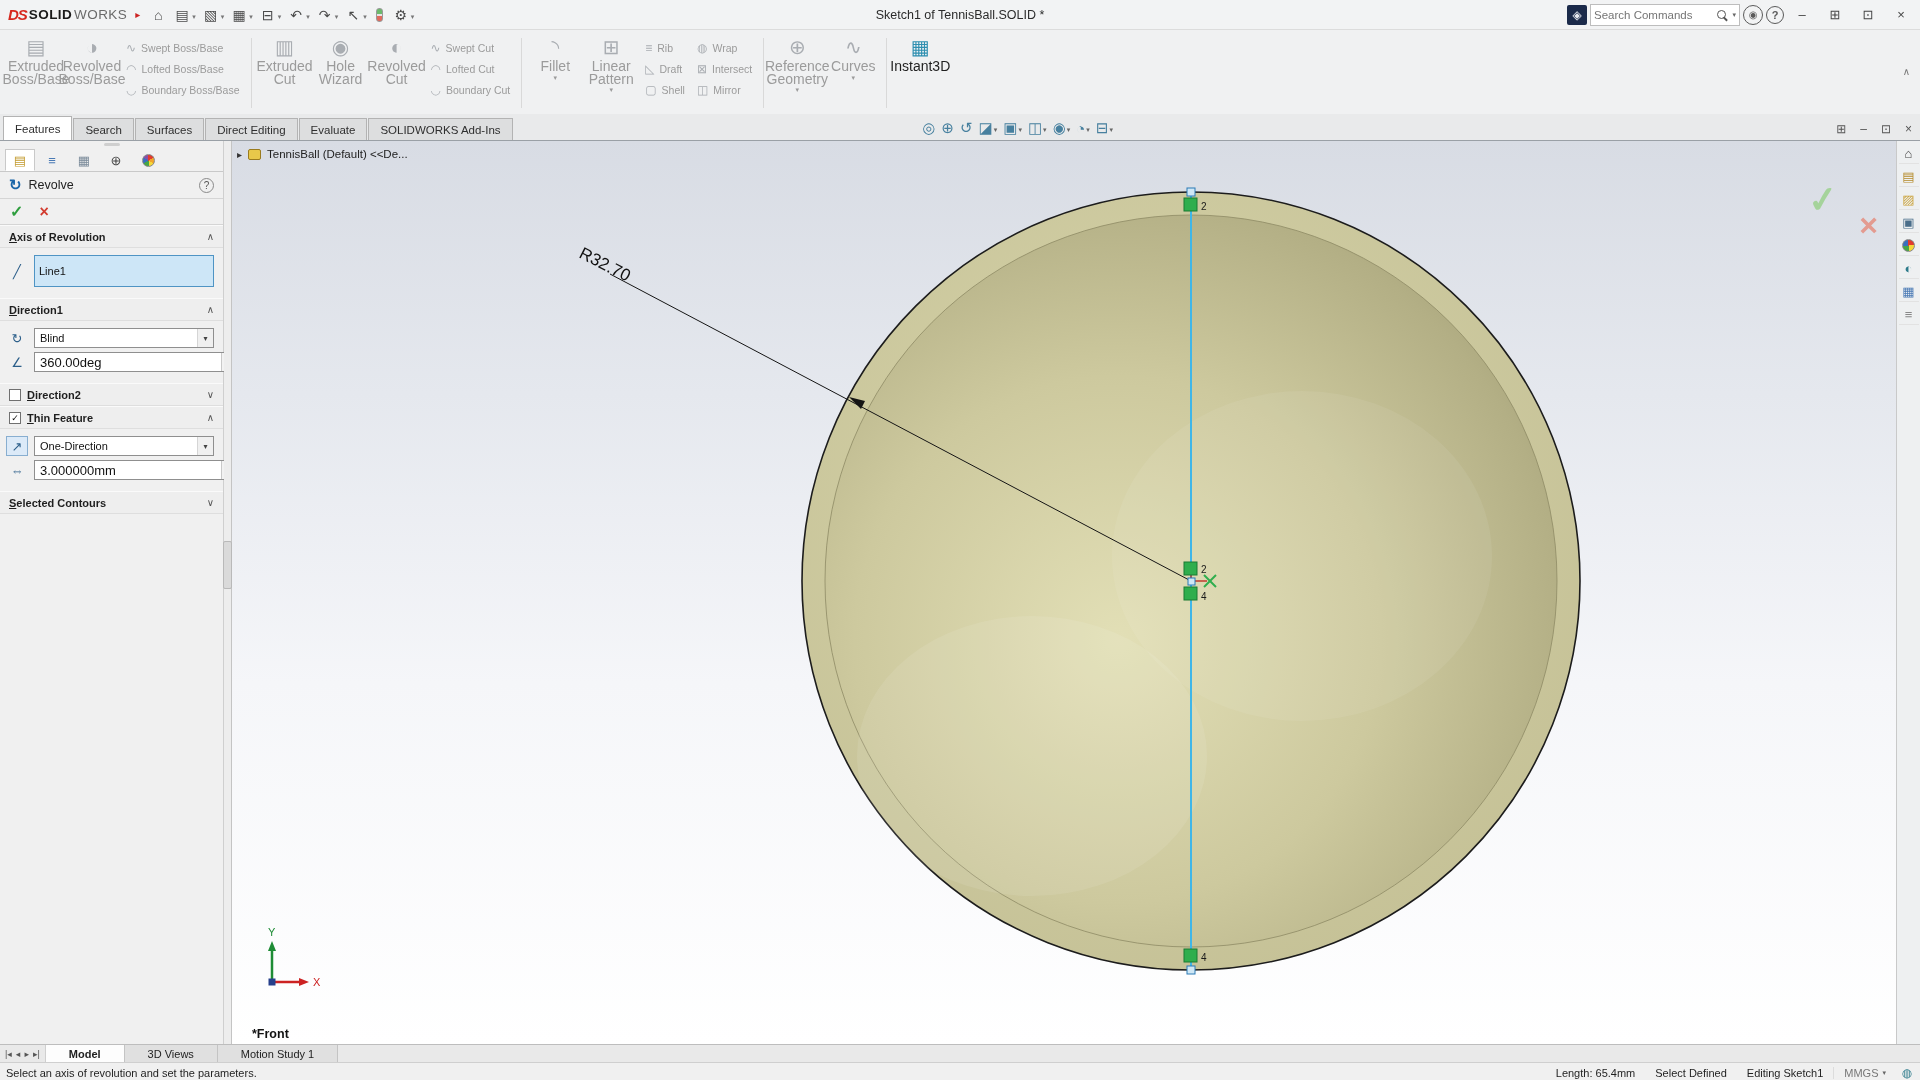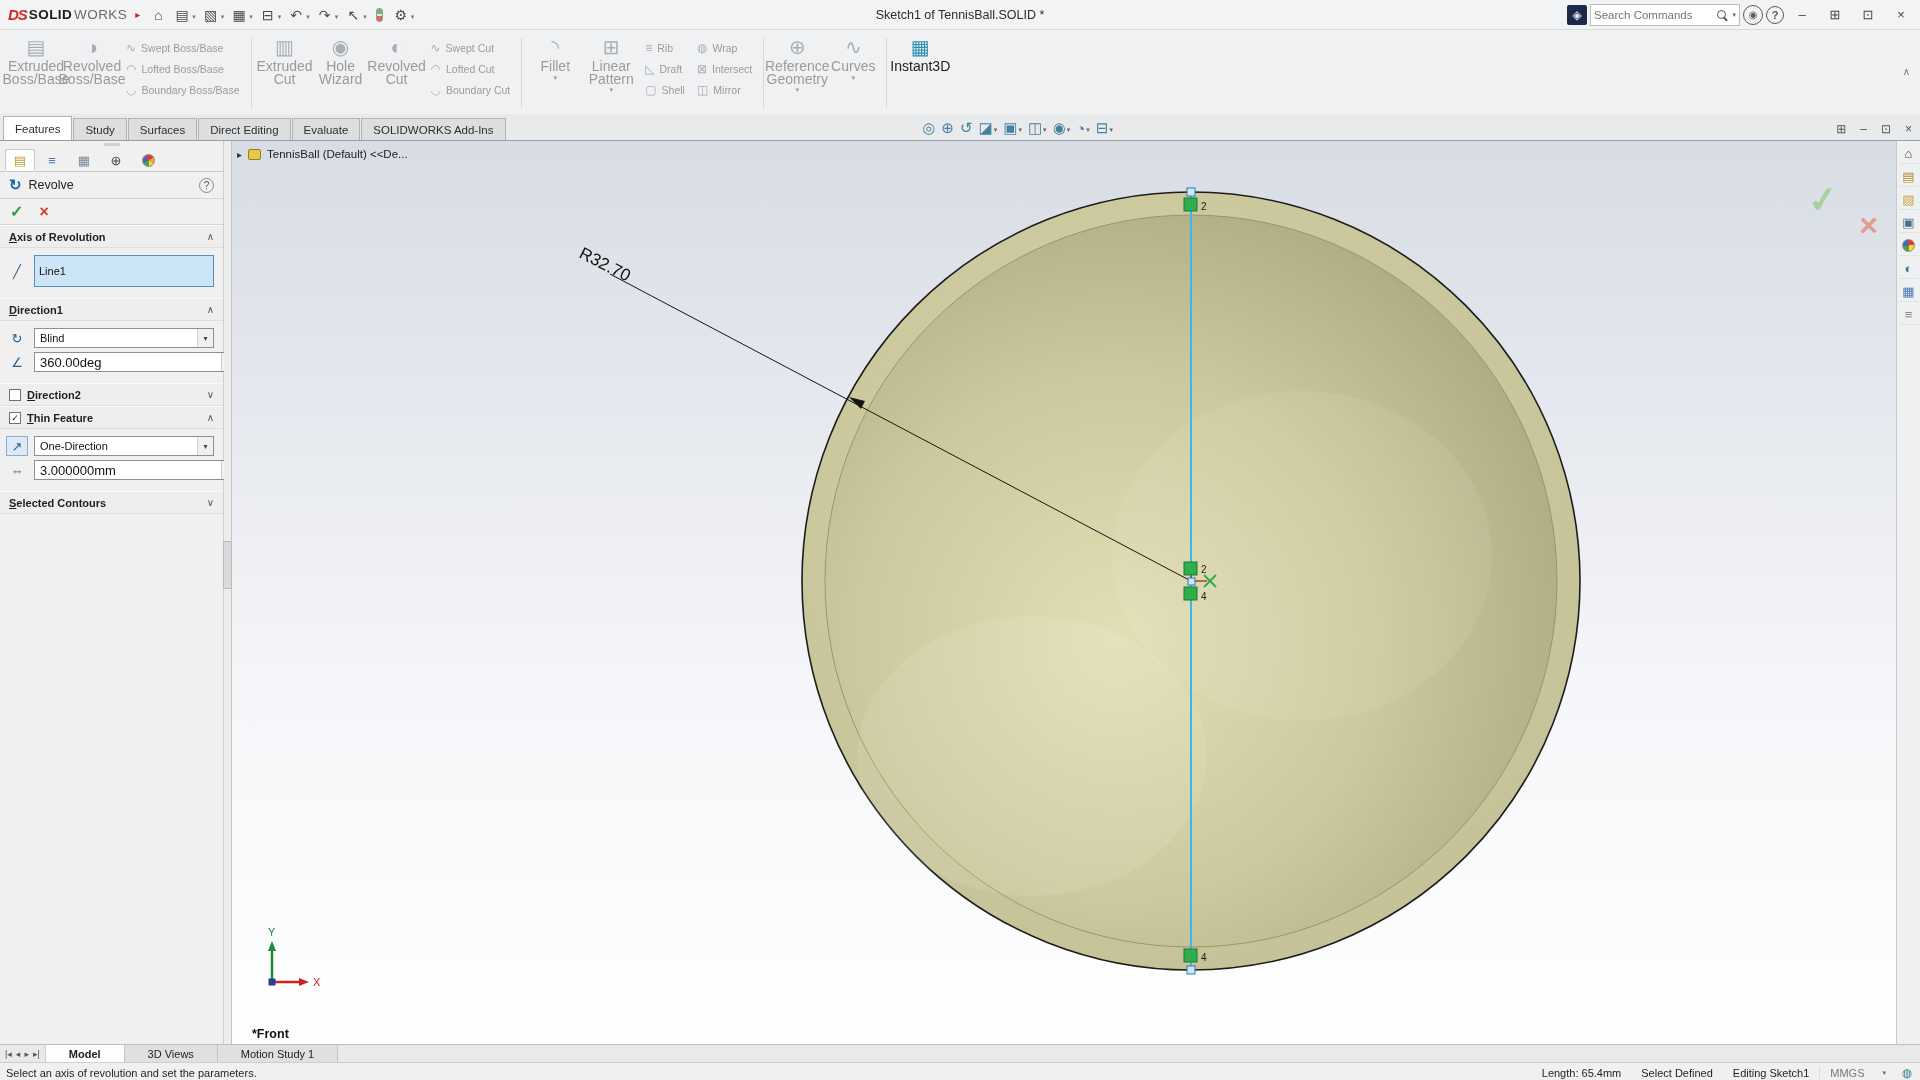--- a/index.html
+++ b/index.html
@@ -109,21 +109,21 @@
 .tp-ball{width:13px;height:13px;border-radius:50%;border:1px solid #888;background:conic-gradient(#e23b2e 0 90deg,#f5d83a 90deg 180deg,#47a647 180deg 270deg,#3a6fbf 270deg 360deg)}
 
 
 .doctabs{height:18px;background:#e9e9e9;border-top:1px solid #bdbdbd;display:flex;align-items:stretch;font-size:11px}
 .dnav{display:flex;align-items:center;gap:4px;padding:0 5px;color:#555;font-size:9px;border-right:1px solid #cfcfcf}
 .dtab{display:flex;align-items:center;padding:0 23px;border-right:1px solid #c4c4c4;color:#222;background:#e0e0e0}
 .dtab.active{background:#fdfdfd;font-weight:700}
 .statusbar{height:18px;background:#f0f0f0;border-top:1px solid #cfcfcf;display:flex;align-items:center;font-size:11px;color:#1f1f1f;padding:10px 6px}
 .sb-msg{flex:1;white-space:nowrap;overflow:hidden}
 .sb-i{padding:0 10px;white-space:nowrap}
-.sb-units{display:flex;align-items:center;gap:18px;padding:0 10px;border-left:1px solid #dcdcdc;color:#777}
+.sb-units{display:flex;align-items:center;gap:4px;padding:0 10px;border-left:1px solid #dcdcdc;color:#777}
 .sb-globe{width:14px;height:14px;display:flex;align-items:center;justify-content:center;color:#2c7a8a;font-size:12px;margin-left:4px}
 </style>
 </head>
 <body>
 
 <div class="titlebar">
   <div class="logo">
     <span class="logo-mark">DS</span>
     <span class="brand-b">SOLID</span>
     <span class="brand-l">WORKS</span>
@@ -286,21 +286,21 @@
     <div class="rbtn-lg on">
       <span class="ric">▦</span>
       <span class="rl">Instant3D</span>
     </div>
   </div>
   <span class="ribbon-collapse">∧</span>
 </div>
 
 <div class="tabrow">
   <div class="ctab active">Features</div>
-  <div class="ctab">Study</div>
+  <div class="ctab">Search</div>
   <div class="ctab">Surfaces</div>
   <div class="ctab">Direct Editing</div>
   <div class="ctab">Evaluate</div>
   <div class="ctab">SOLIDWORKS Add-Ins</div>
   <div class="hud">
     <span class="hudbtn">
         <span actable="false">◎</span>
       </span>
     <span class="hudbtn">
         <span>⊕</span>

